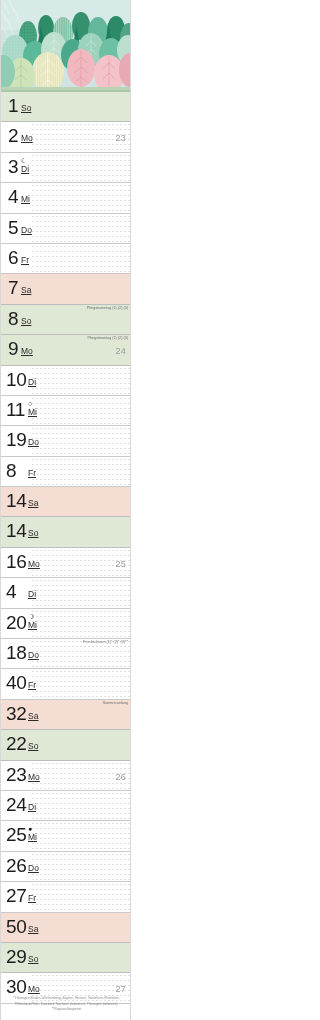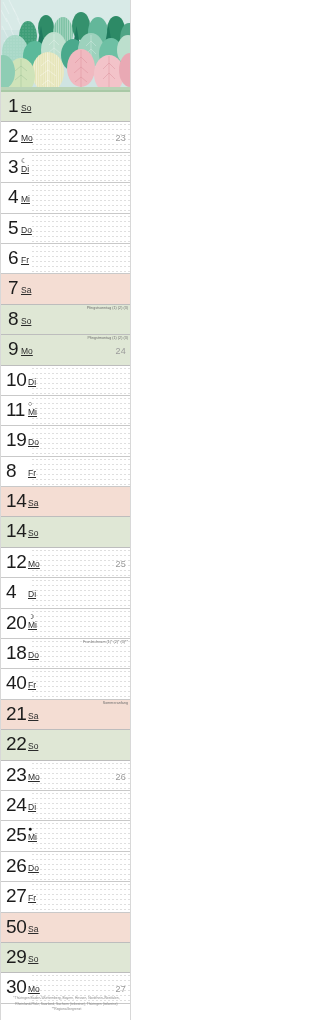--- a/index.html
+++ b/index.html
@@ -218,21 +218,21 @@
       <div class="row sat">
         <span class="daynum w2">14</span>
         <span class="dow" style="left: 27px;">Sa</span>
       </div>
       <div class="row sun">
         <span class="daynum w2">14</span>
         <span class="dow" style="left: 27px;">So</span>
       </div>
       <div class="row wd">
         <div class="guide"></div>
-        <span class="daynum w2">12</span>
+        <span class="daynum w2">16</span>
         <span class="dow" style="left: 27px;">Mo</span>
         <span class="wk">25</span>
       </div>
       <div class="row wd">
         <div class="guide"></div>
         <span class="daynum w2">4</span>
         <span class="dow" style="left: 27px;">Di</span>
       </div>
       <div class="row wd">
         <div class="guide"></div>
@@ -245,21 +245,21 @@
         <span class="daynum w2">18</span>
         <span class="dow" style="left: 27px;">Do</span>
         <span class="note">Fronleichnam (1)* (2)* (3)**</span>
       </div>
       <div class="row wd">
         <div class="guide"></div>
         <span class="daynum w2">40</span>
         <span class="dow" style="left: 27px;">Fr</span>
       </div>
       <div class="row sat">
-        <span class="daynum w2">21</span>
+        <span class="daynum w2">32</span>
         <span class="dow" style="left: 27px;">Sa</span>
         <span class="note">Sommeranfang</span>
       </div>
       <div class="row sun">
         <span class="daynum w2">22</span>
         <span class="dow" style="left: 27px;">So</span>
       </div>
       <div class="row wd">
         <div class="guide"></div>
         <span class="daynum w2">23</span>

